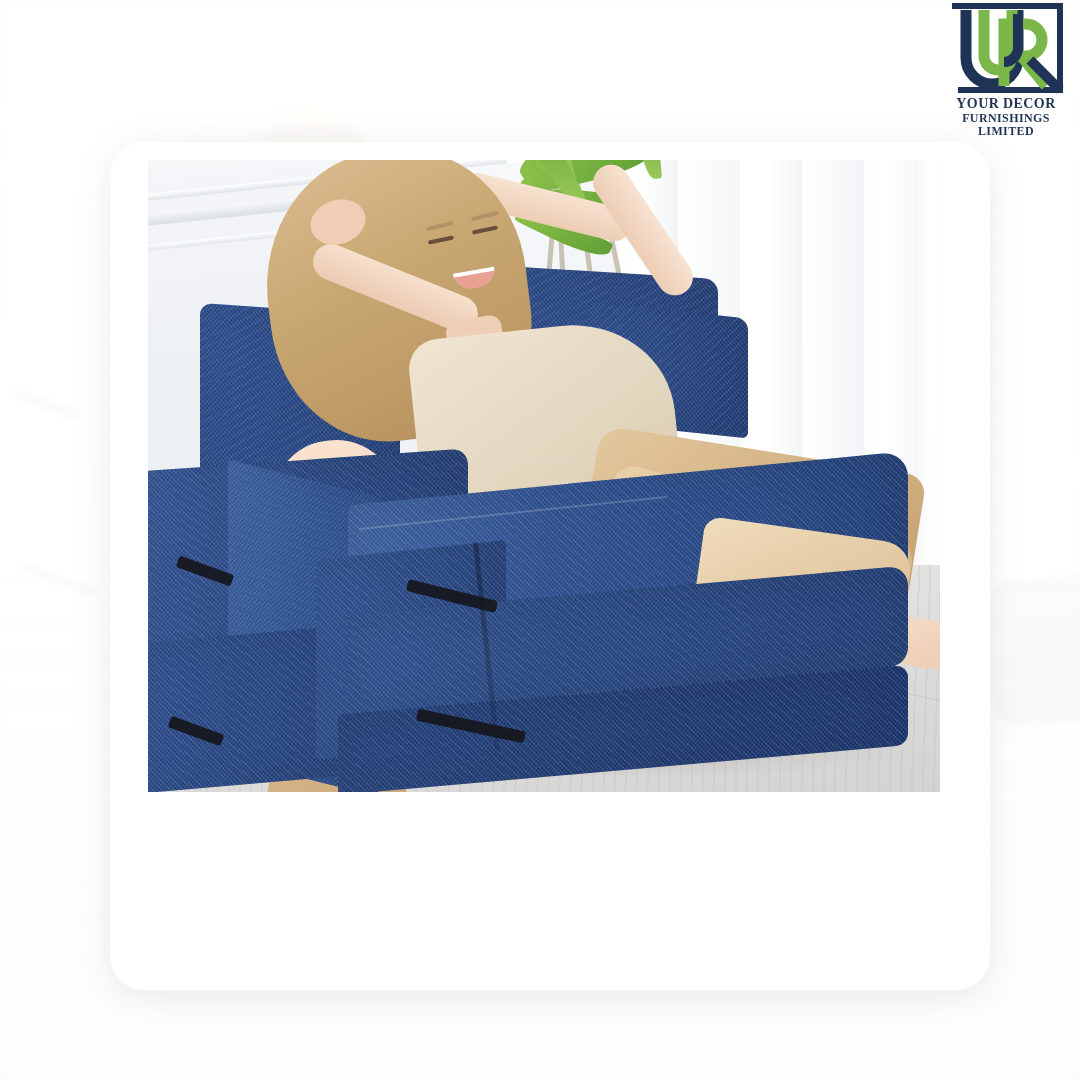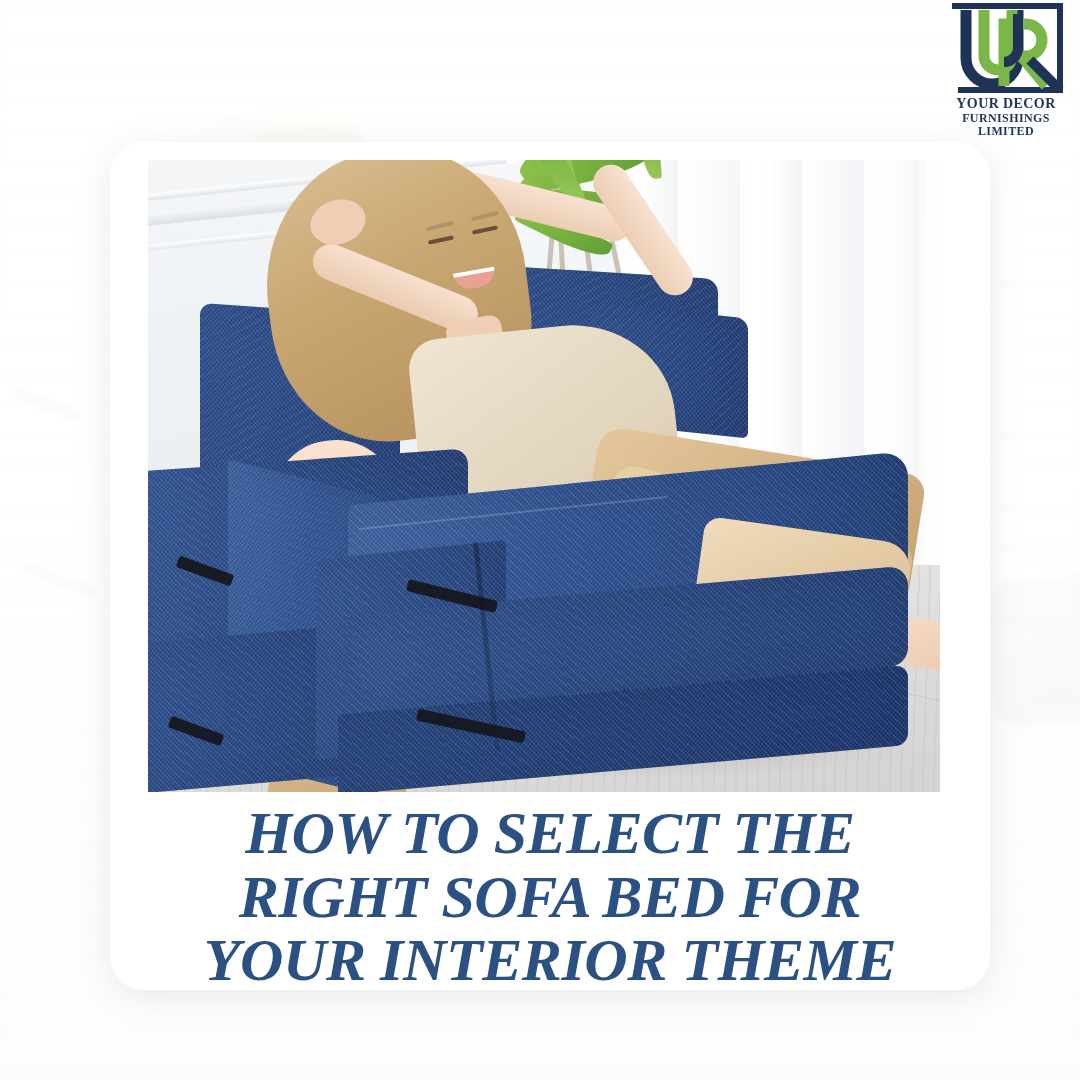--- a/index.html
+++ b/index.html
@@ -564,25 +564,20 @@
         <div class="blk sofa-base"></div>
         <div class="fold-line"></div>
         <div class="seat-seam a"></div>
         <div class="strap t1"></div>
         <div class="strap t2"></div>
         <div class="strap t3"></div>
         <div class="strap t4"></div>
       </div>
     </div>
 
-    <div class="headline">
-      <span class="ln l1">HOW TO SELECT THE</span>
-      <span class="ln l2">RIGHT SOFA BED FOR</span>
-      <span class="ln l3">YOUR INTERIOR THEME</span>
-    </div>
   </div>
 
   <div class="logo">
     <div class="logo-mark">
       <svg viewBox="0 0 128 92" width="128" height="92" aria-hidden="true">
 
         <path d="M10 4 H118 V88 H16" fill="none" stroke="#1f3356" stroke-width="6"></path>
 
         <path d="M24 8 V56 a26 26 0 0 0 52 0 V8" fill="none" stroke="#1f3356" stroke-width="11" stroke-linecap="butt"></path>
 

